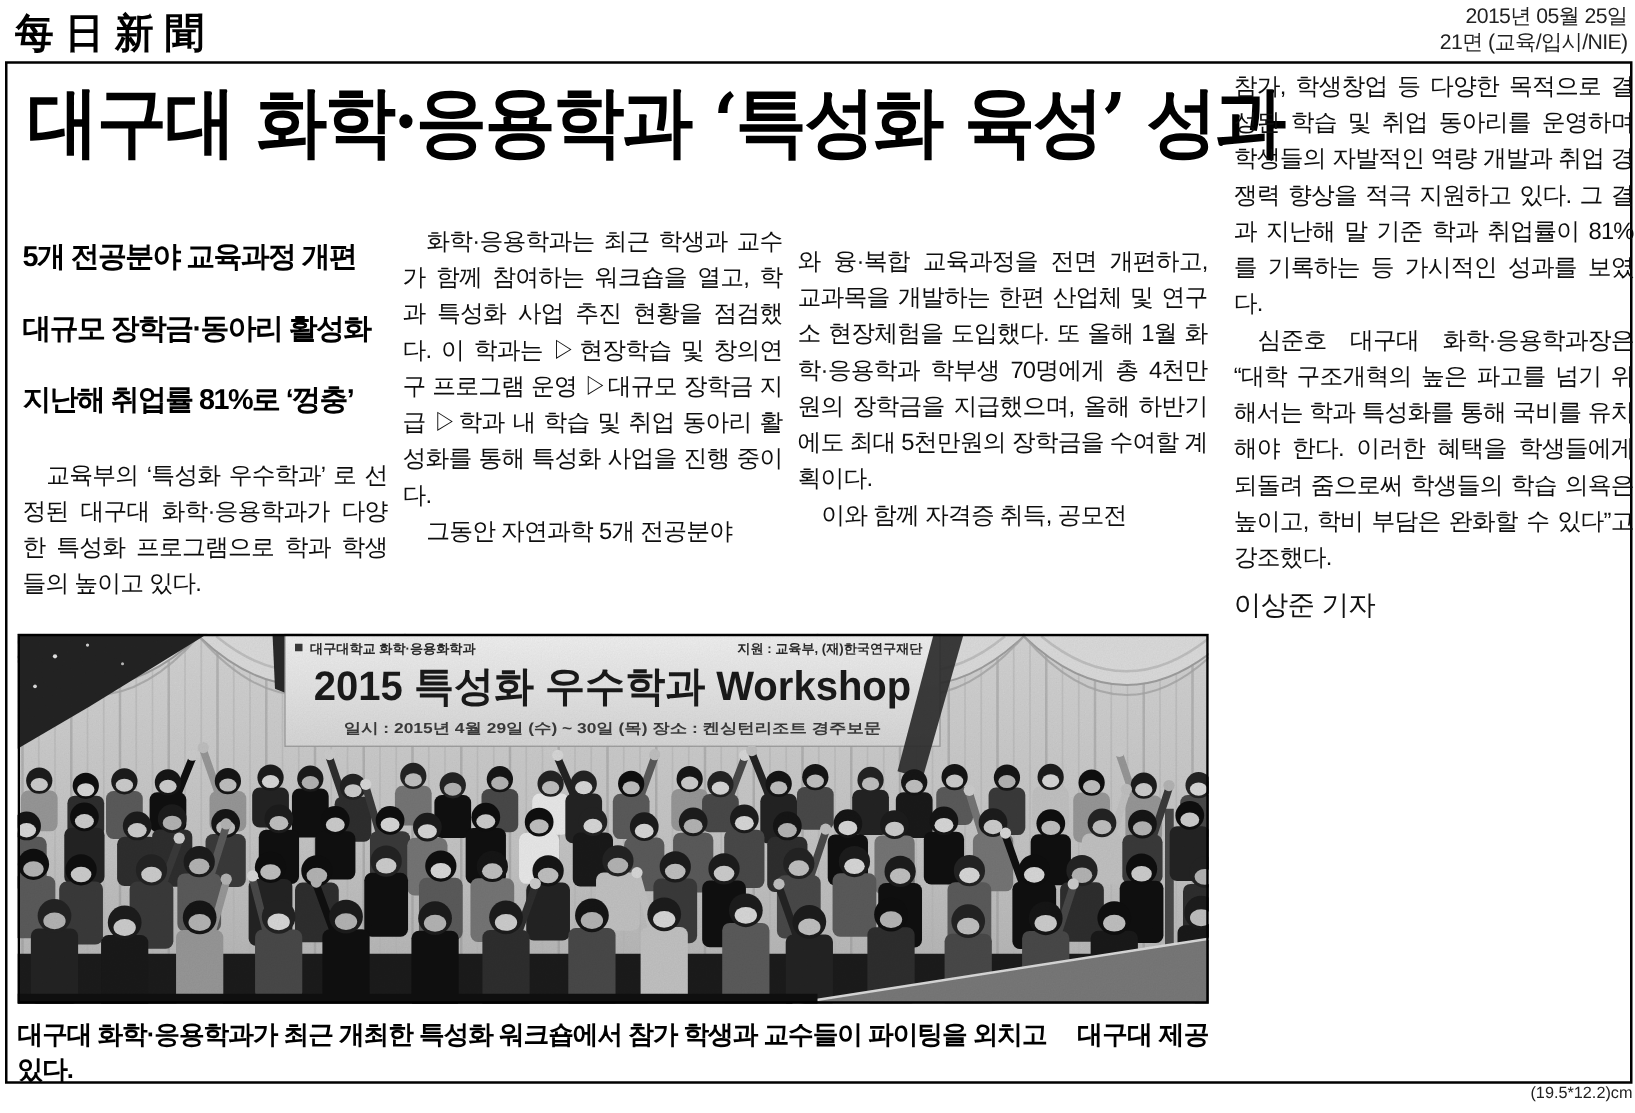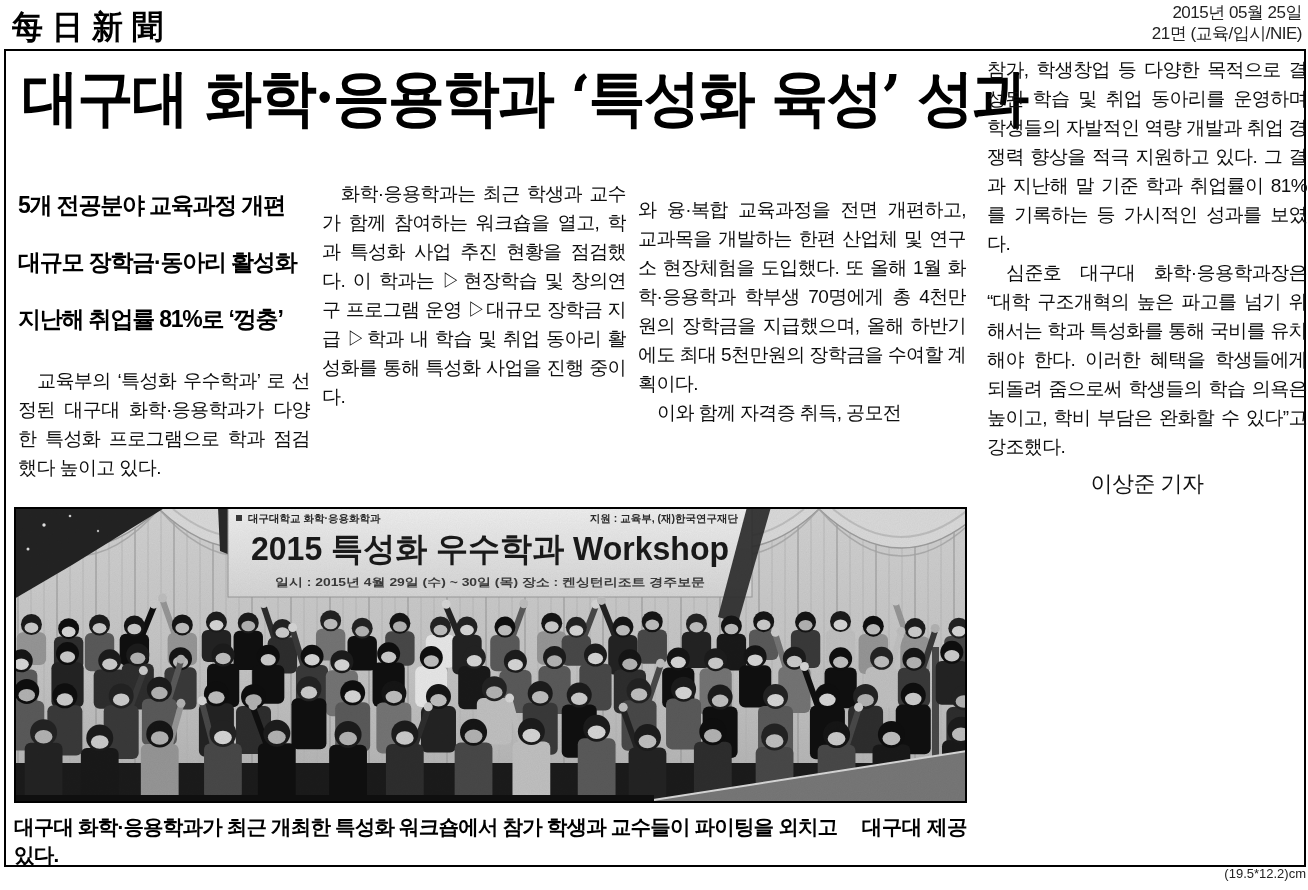--- a/index.html
+++ b/index.html
@@ -20,21 +20,21 @@
   .col1{left:12px;top:126px;width:292px;}
   .col2{left:316px;top:128px;width:304px;}
   .col3{left:632px;top:144px;width:328px;}
   .col4{left:981px;top:4px;width:320px;}
   .lead-line{height:57px;display:flex;align-items:center;font-size:23px;font-weight:700;
         letter-spacing:-1.2px;white-space:nowrap;color:#000;}
   .body-para{margin:0;font-size:19px;line-height:29px;text-align:justify;
         word-break:break-all;letter-spacing:-0.6px;color:#0e0e0e;}
   .indent{text-indent:1em;}
   .col1 .body-para{margin-top:18px;}
-  .byline{margin-top:8px;font-size:22px;text-align:center;letter-spacing:-0.5px;}
+  .byline{margin-top:8px;font-size:22px;text-align:left;letter-spacing:-0.5px;}
   
   .photo-wrap{position:absolute;left:8px;top:456px;width:953px;height:296px;}
   .caption-row{position:absolute;left:8px;top:762px;width:953px;display:flex;
         justify-content:space-between;align-items:flex-start;}
   .caption{font-size:20.5px;font-weight:700;letter-spacing:-0.8px;color:#000;}
   .credit{font-size:20.5px;font-weight:700;letter-spacing:-0.5px;color:#000;white-space:nowrap;margin-left:8px;}
   .size-note{position:absolute;right:2px;top:866px;font-size:13px;color:#222;letter-spacing:0;}
   svg text{font-family:"Liberation Sans",sans-serif;}
 </style>
 </head>
@@ -50,25 +50,26 @@
   </div>
 
   <div class="article-box">
 
     <h1 class="headline">대구대 화학·응용학과 ‘특성화 육성’ 성과</h1>
 
     <div class="col col1">
       <div class="lead-line">5개 전공분야 교육과정 개편</div>
       <div class="lead-line">대규모 장학금·동아리 활성화</div>
       <div class="lead-line">지난해 취업률 81%로 ‘껑충’</div>
-      <p class="body-para indent">교육부의 ‘특성화 우수학과’ 로 선정된 대구대 화학·응용학과가 다양한 특성화 프로그램으로 학과 점검했다 높이고 있다.</p>
+      <p class="body-para indent">교육부의 ‘특성화 우수학과’ 로 선정된 대구대 화학·응용학과가 다양한 특성화 프로그램으로 학과 학생들의 높이고 있다.</p>
     </div>
 
     <div class="col col2">
       <p class="body-para indent">화학·응용학과는 최근 학생과 교수가 함께 참여하는 워크숍을 열고, 학과 특성화 사업 추진 현황을 점검했다. 이 학과는 ▷현장학습 및 창의연구 프로그램 운영 ▷대규모 장학금 지급 ▷학과 내 학습 및 취업 동아리 활성화를 통해 특성화 사업을 진행 중이다.</p>
+      <p class="body-para indent">그동안 자연과학 5개 전공분야</p>
     </div>
 
     <div class="col col3">
       <p class="body-para">와 융·복합 교육과정을 전면 개편하고, 교과목을 개발하는 한편 산업체 및 연구소 현장체험을 도입했다. 또 올해 1월 화학·응용학과 학부생 70명에게 총 4천만원의 장학금을 지급했으며, 올해 하반기에도 최대 5천만원의 장학금을 수여할 계획이다.</p>
       <p class="body-para indent">이와 함께 자격증 취득, 공모전</p>
     </div>
 
     <div class="col col4">
       <p class="body-para">참가, 학생창업 등 다양한 목적으로 결성된 학습 및 취업 동아리를 운영하며 학생들의 자발적인 역량 개발과 취업 경쟁력 향상을 적극 지원하고 있다. 그 결과 지난해 말 기준 학과 취업률이 81%를 기록하는 등 가시적인 성과를 보였다.</p>
       <p class="body-para indent">심준호 대구대 화학·응용학과장은 “대학 구조개혁의 높은 파고를 넘기 위해서는 학과 특성화를 통해 국비를 유치해야 한다. 이러한 혜택을 학생들에게 되돌려 줌으로써 학생들의 학습 의욕은 높이고, 학비 부담은 완화할 수 있다”고 강조했다.</p>

